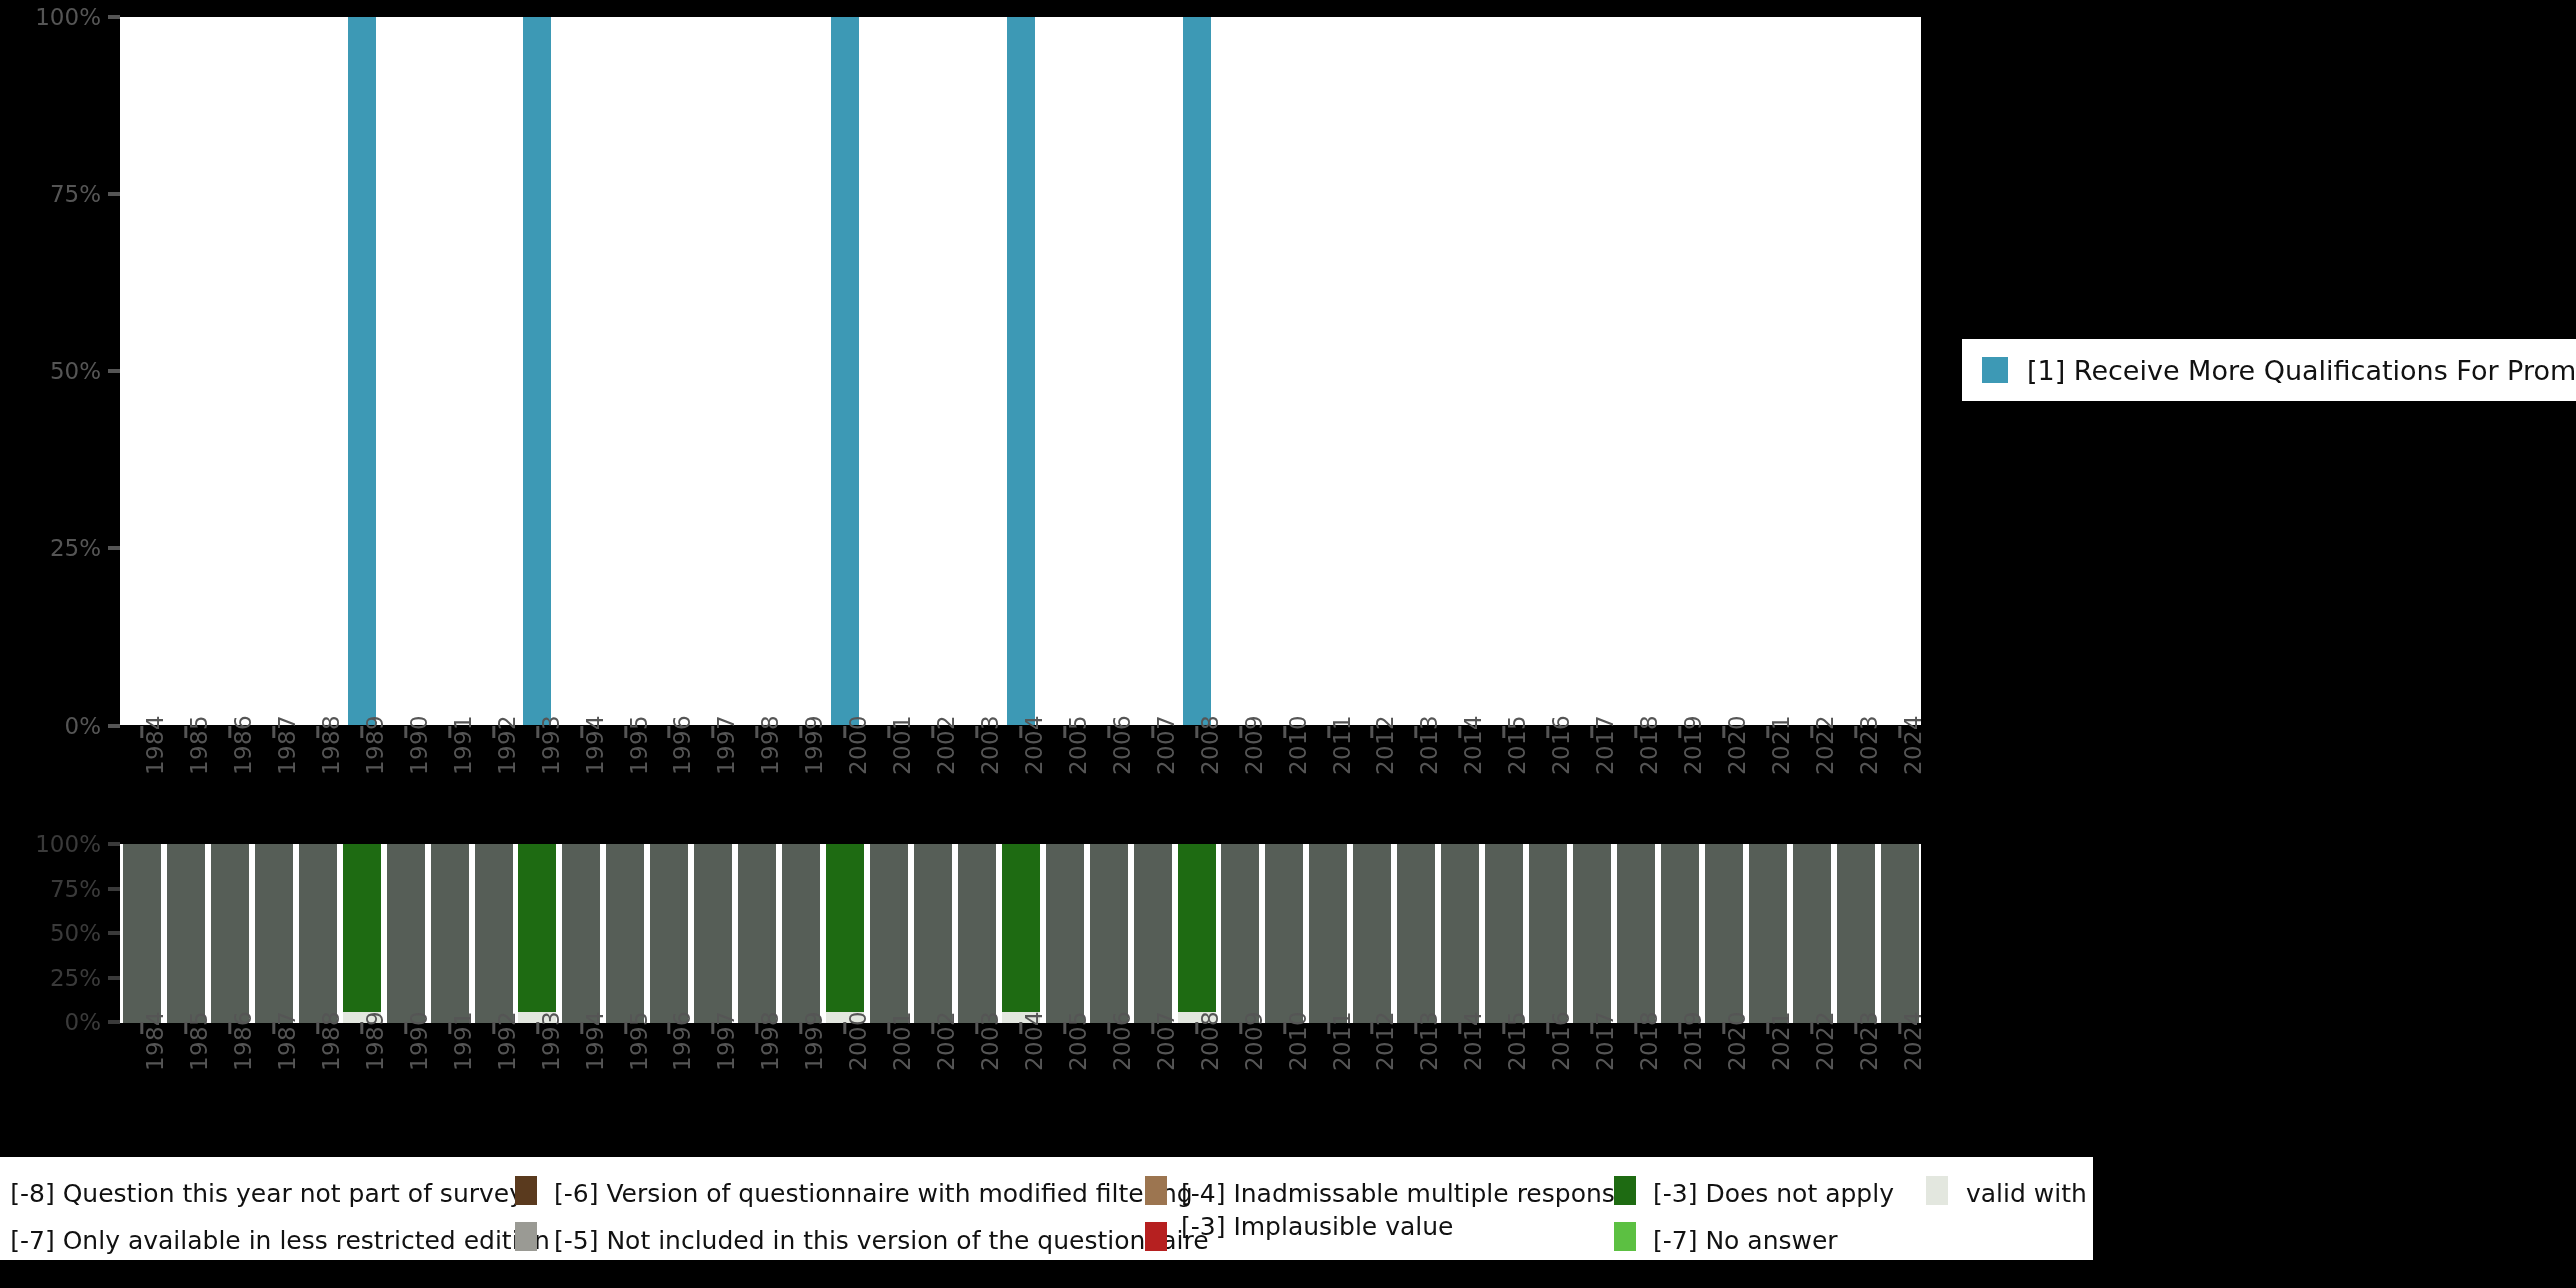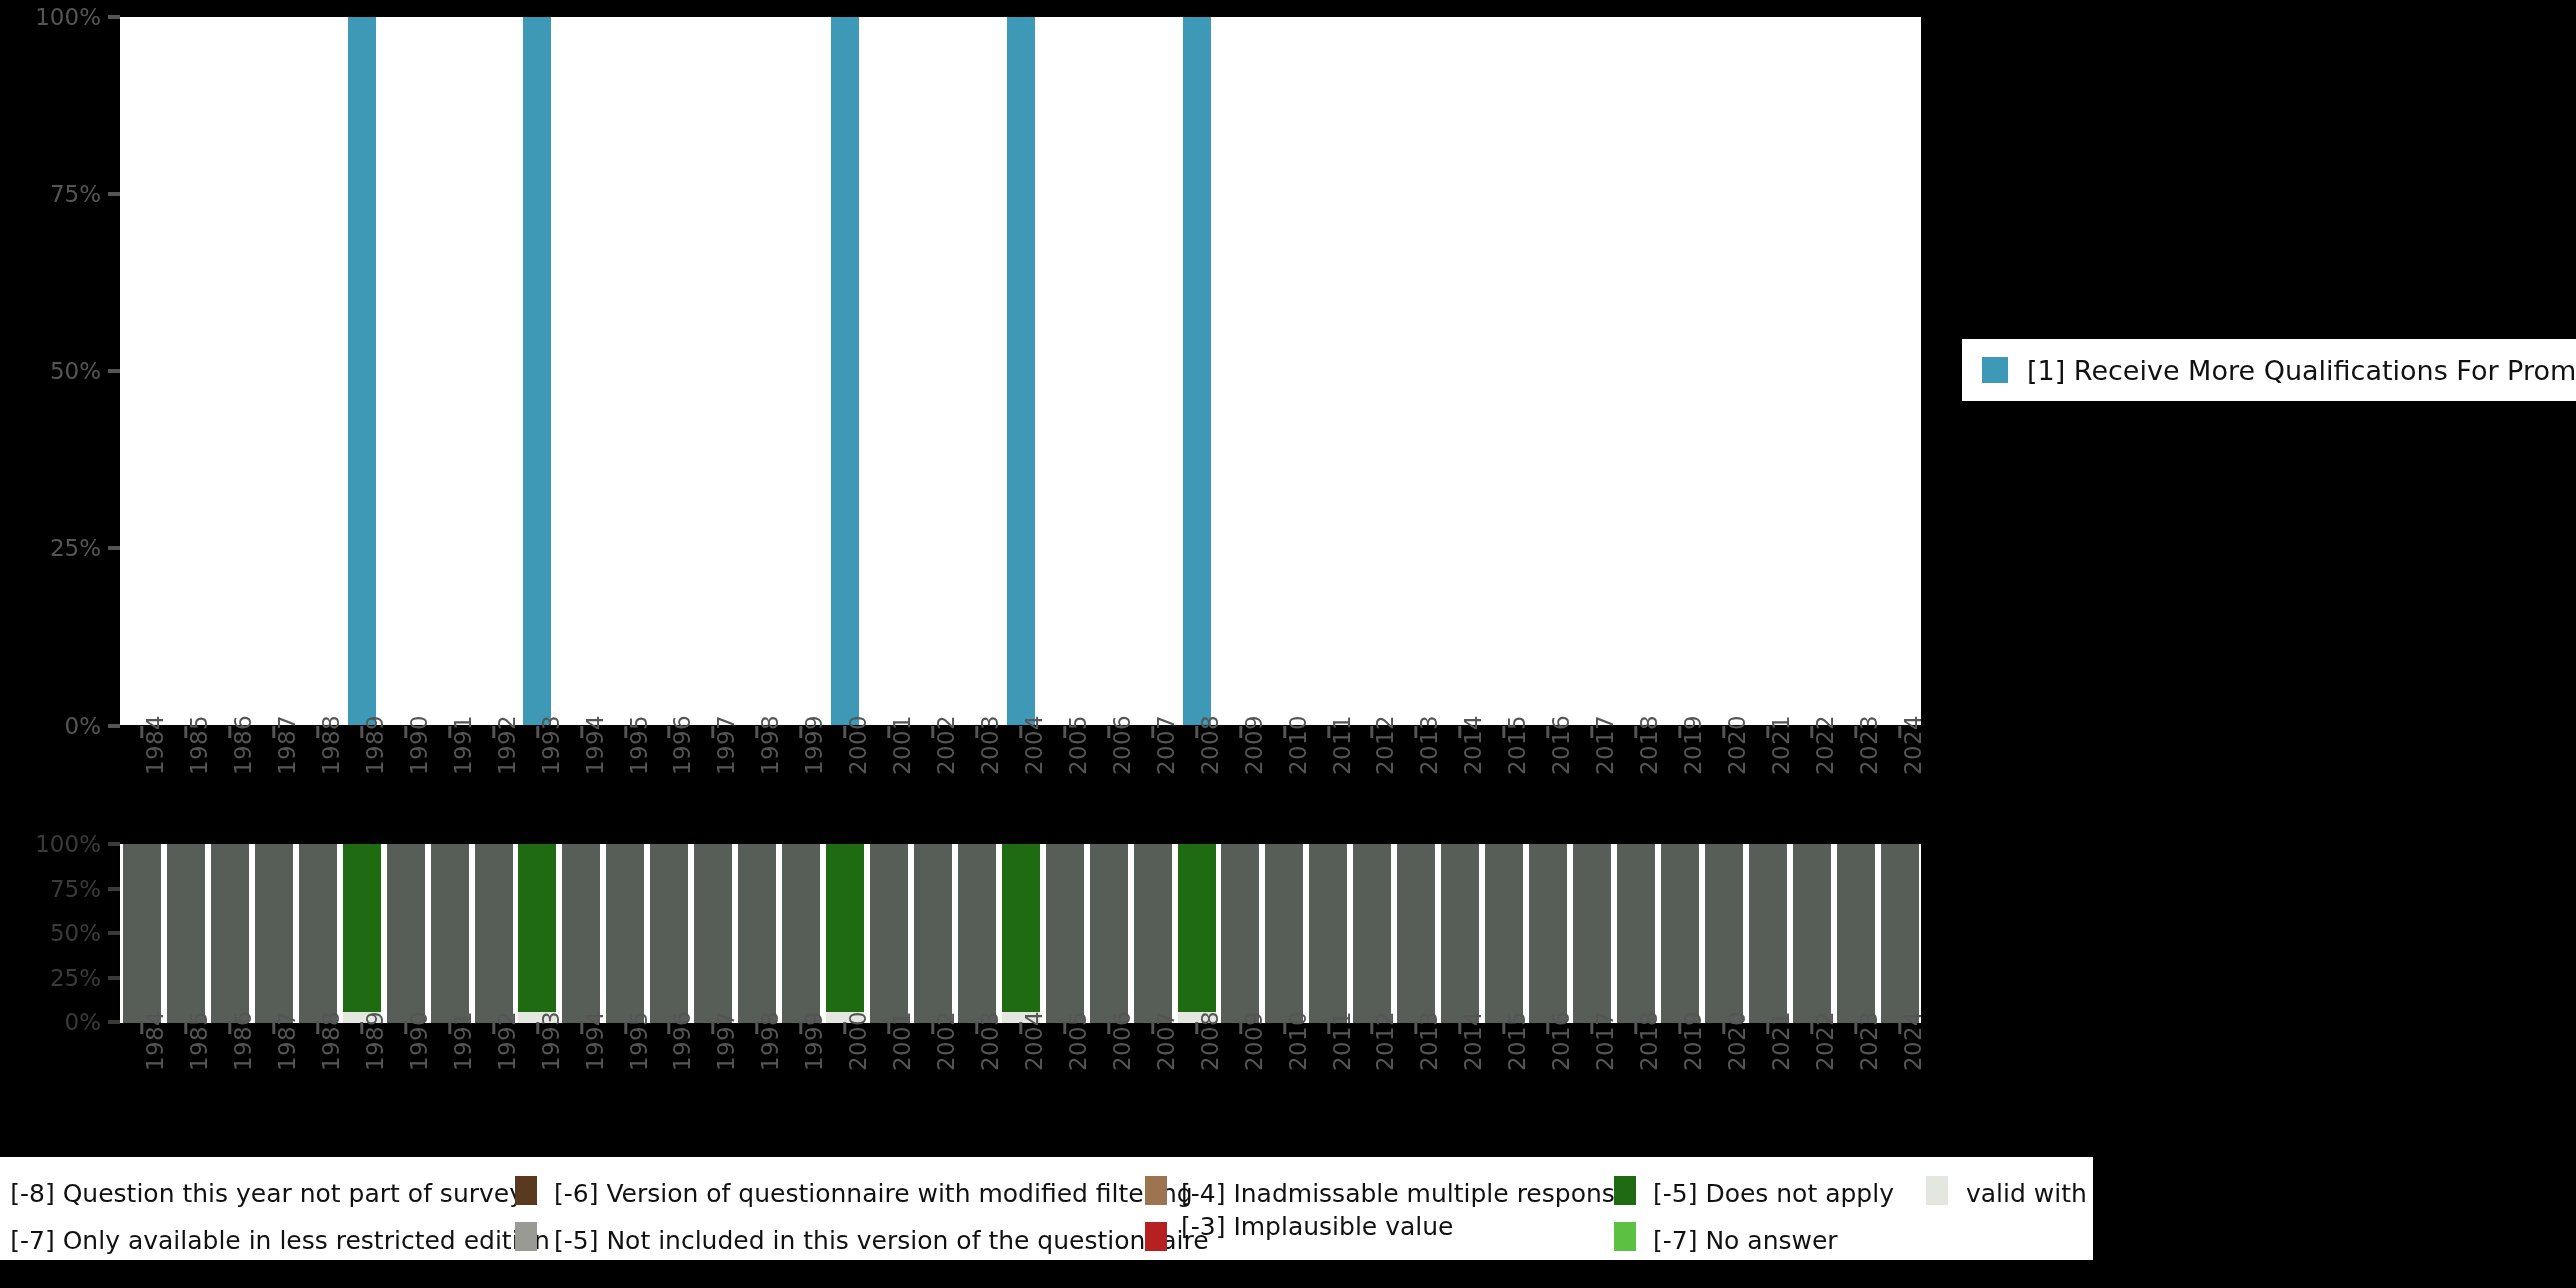--- a/index.html
+++ b/index.html
@@ -860,21 +860,21 @@
       <div class="cl-item" style="left: 554px; top: 64px;">
         <span class="cl-lbl" style="margin-left: 0px;">[-5] Not included in this version of the questionnaire</span>
       </div>
       <div class="cl-item" style="left: 1181px; top: 17px;">
         <span class="cl-lbl" style="margin-left: 0px;">[-4] Inadmissable multiple response</span>
       </div>
       <div class="cl-item" style="left: 1181px; top: 50px; align-items: center;">
         <span class="cl-lbl" style="margin-left: 0px;">[-3] Implausible value</span>
       </div>
       <div class="cl-item" style="left: 1653px; top: 17px;">
-        <span class="cl-lbl" style="margin-left: 0px;">[-5] Does not apply</span>
+        <span class="cl-lbl" style="margin-left: 0px;">[-3] Does not apply</span>
       </div>
       <div class="cl-item" style="left: 1653px; top: 64px;">
         <span class="cl-lbl" style="margin-left: 0px;">[-7] No answer</span>
       </div>
       <div class="cl-item" style="left: 1966px; top: 17px;">
         <span class="cl-lbl" style="margin-left: 0px;">valid with</span>
       </div>
       <div style="position: absolute; left: 515px; top: 19px; width: 22px; height: 29px; background: rgb(90, 58, 30);"></div>
       <div style="position: absolute; left: 515px; top: 65px; width: 22px; height: 29px; background: rgb(154, 154, 148);"></div>
       <div style="position: absolute; left: 1145px; top: 19px; width: 22px; height: 29px; background: rgb(156, 117, 80);"></div>

